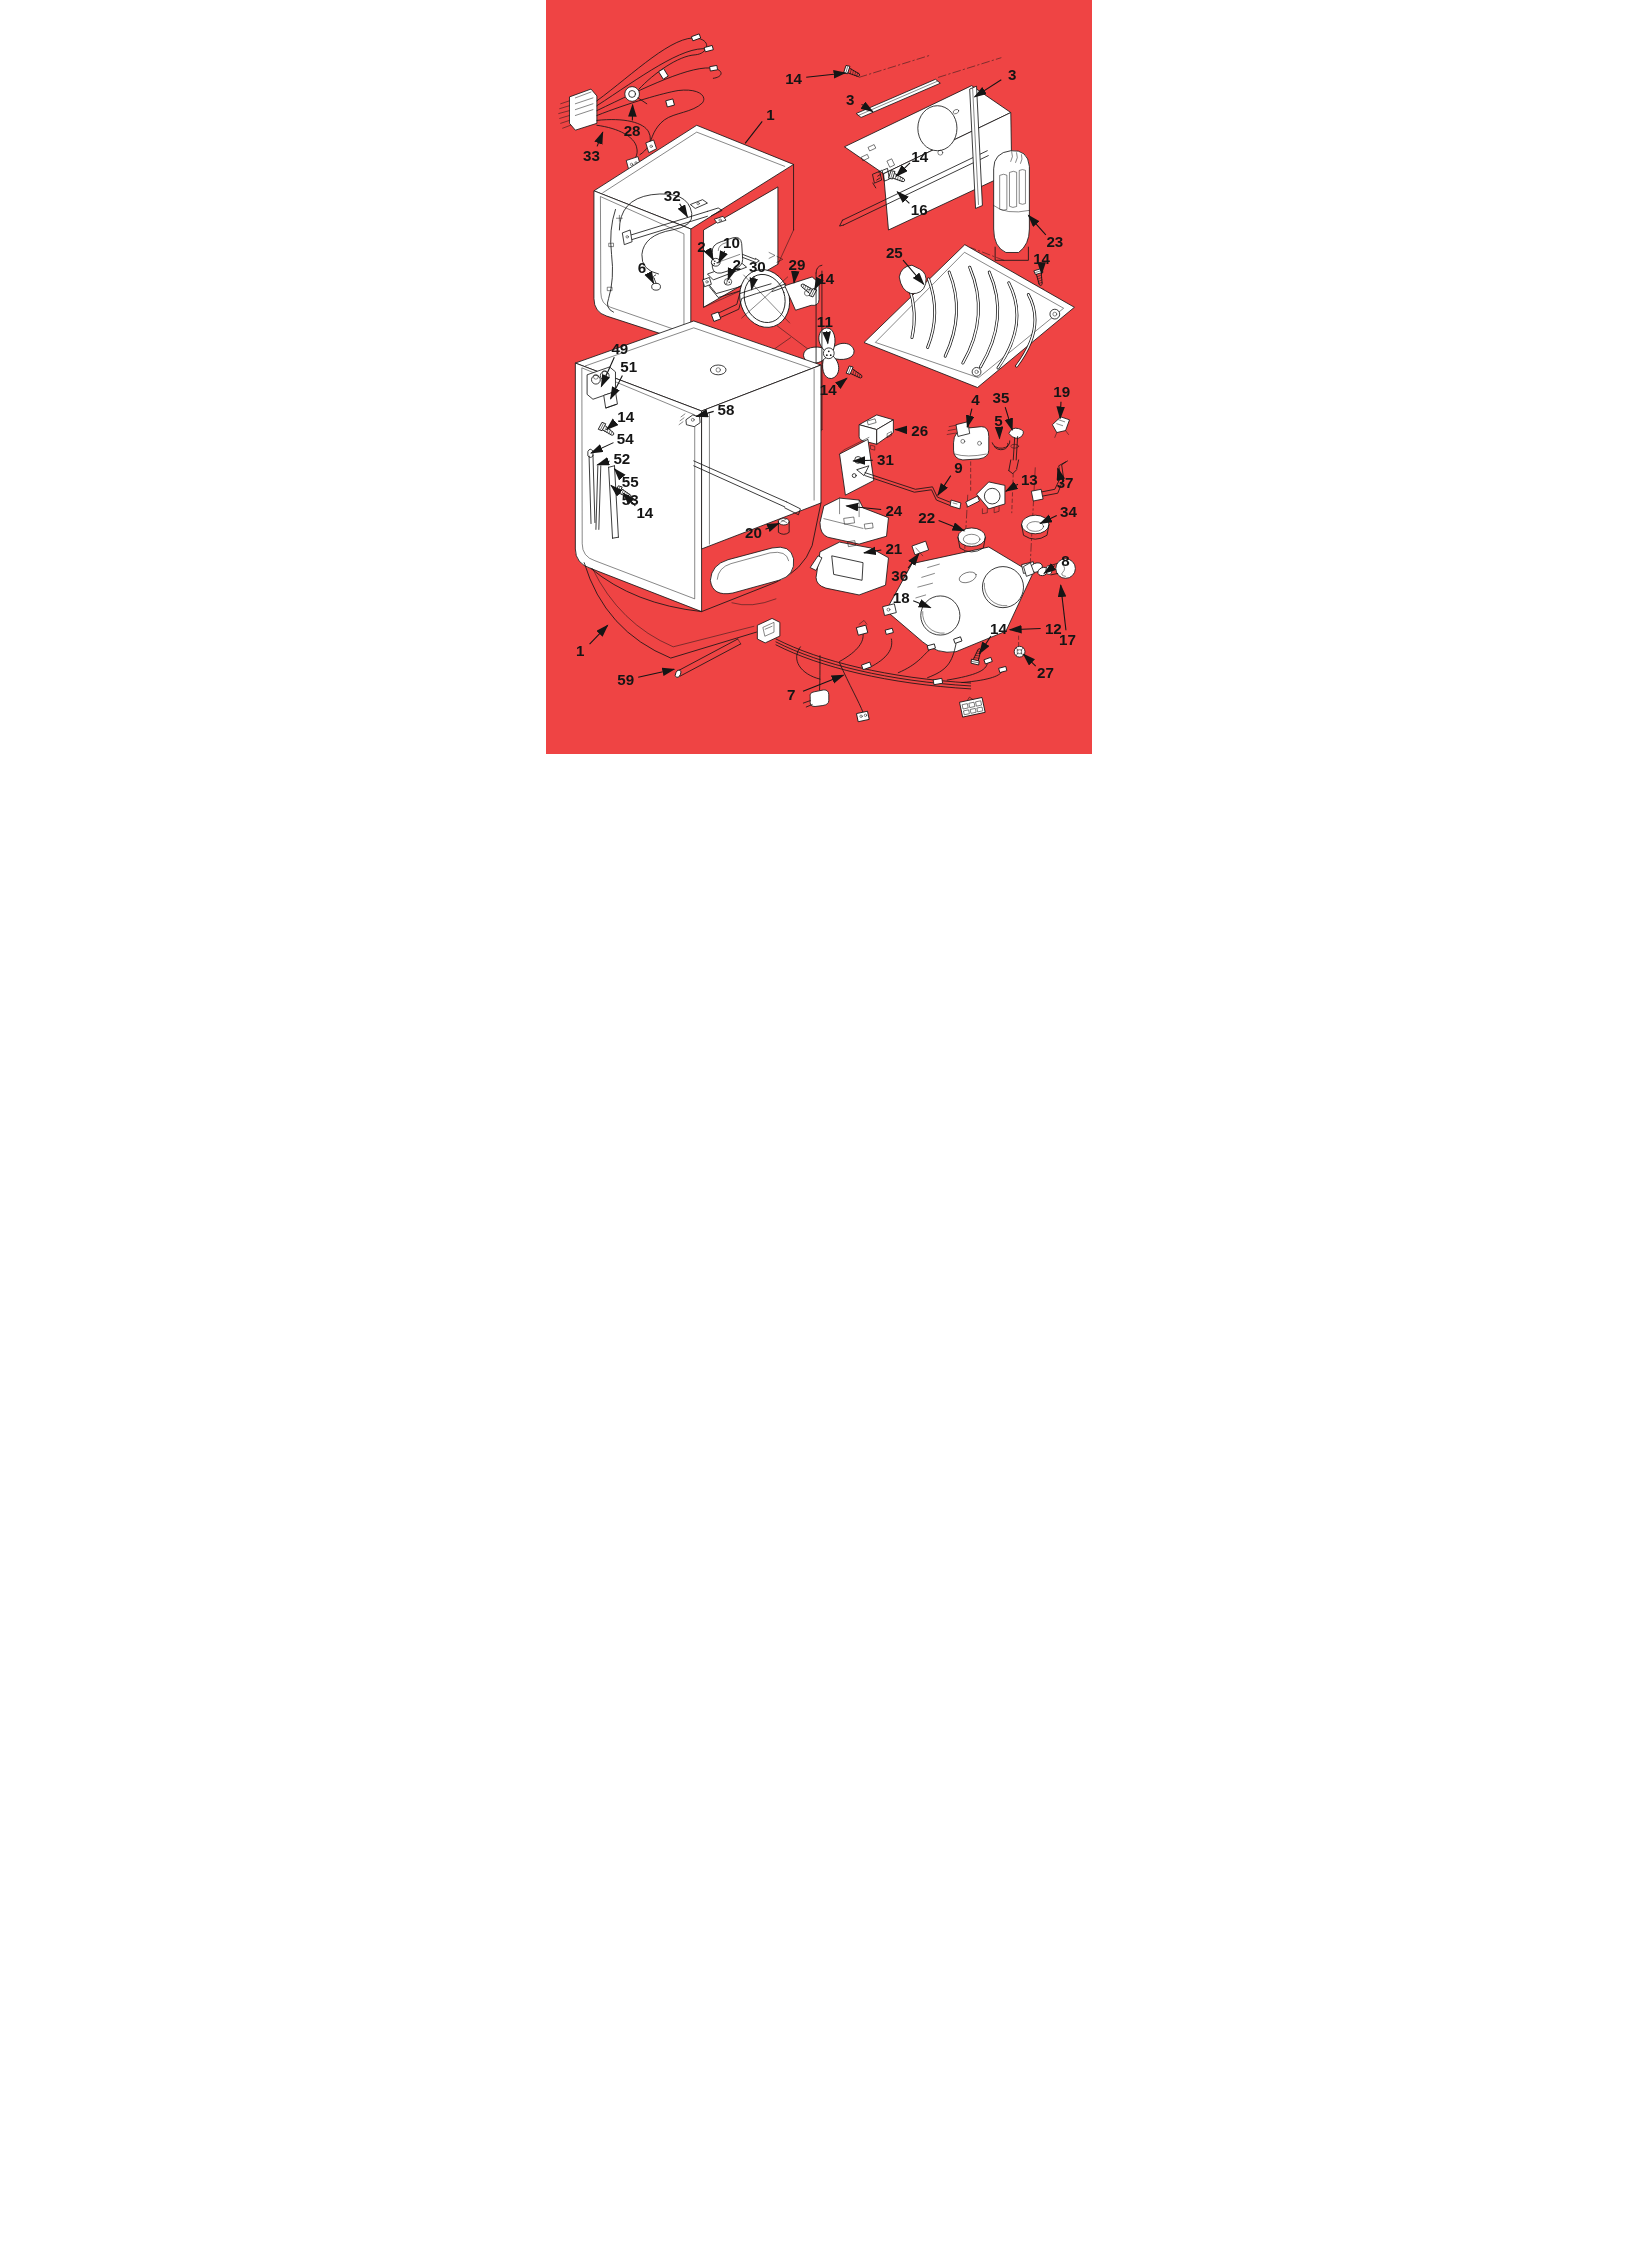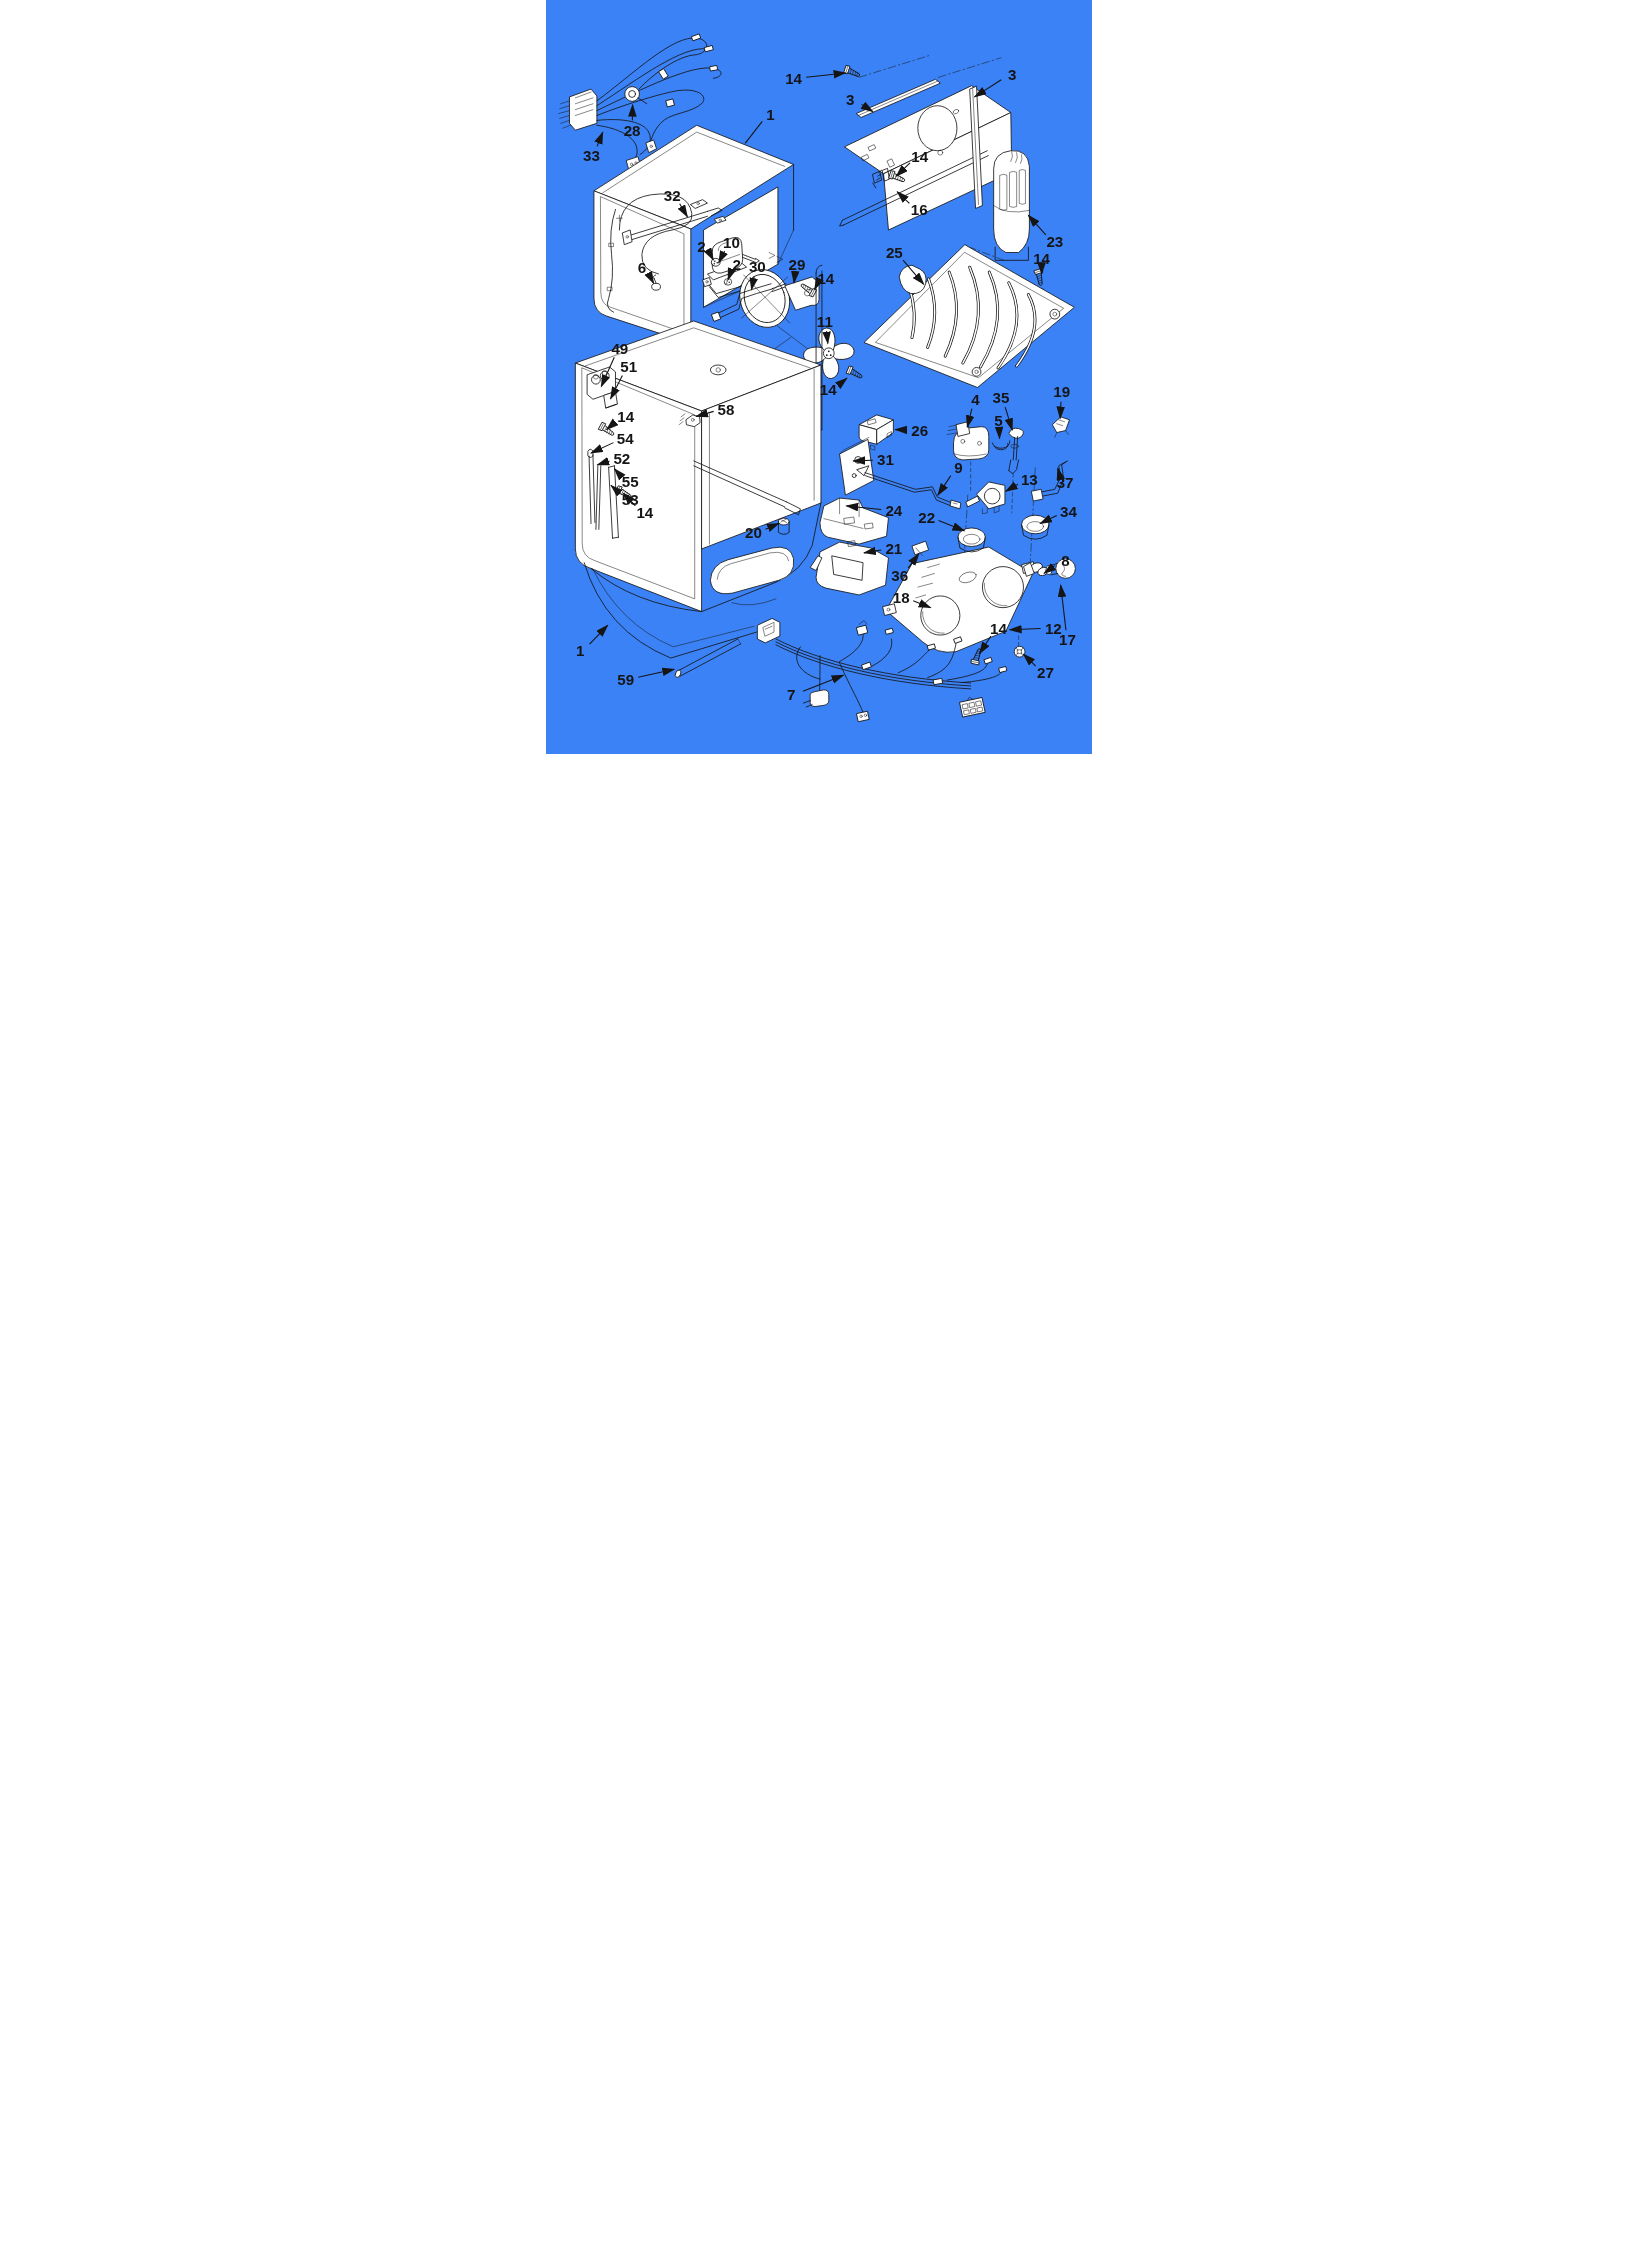--- a/index.html
+++ b/index.html
@@ -1,16 +1,16 @@
 <!DOCTYPE html>
 <html style="font-size:7.8px"><head>
 <meta charset="utf-8">
 <style>
   html,body{margin:0;padding:0;background:#ffffff;}
-  .stage{position:relative;width:546px;height:754px;margin:0 auto;background:#3b82f6;overflow:hidden;
+  .stage{position:relative;width:546px;height:754px;margin:0 auto;background:#ef4444;overflow:hidden;
          font-family:"Liberation Sans",sans-serif;}
   svg{position:absolute;left:0;top:0;}
   .ink{fill:none;stroke:#151515;stroke-width:1.7;stroke-linecap:round;stroke-linejoin:round;}
   .wfill{fill:#ffffff;stroke:#151515;stroke-width:1.7;stroke-linejoin:round;}
   .thin{stroke-width:1.05;}
   .rib{stroke:#151515;stroke-width:6;fill:none;stroke-linecap:round;}
   .ribw{stroke:#ffffff;stroke-width:3;fill:none;stroke-linecap:round;}
   .dash{stroke-dasharray:7 6;}
   .dashdot{stroke-dasharray:16 6 3 6;}
   .callout{font-family:"Liberation Sans",sans-serif;font-weight:700;font-size:31px;fill:#151515;

